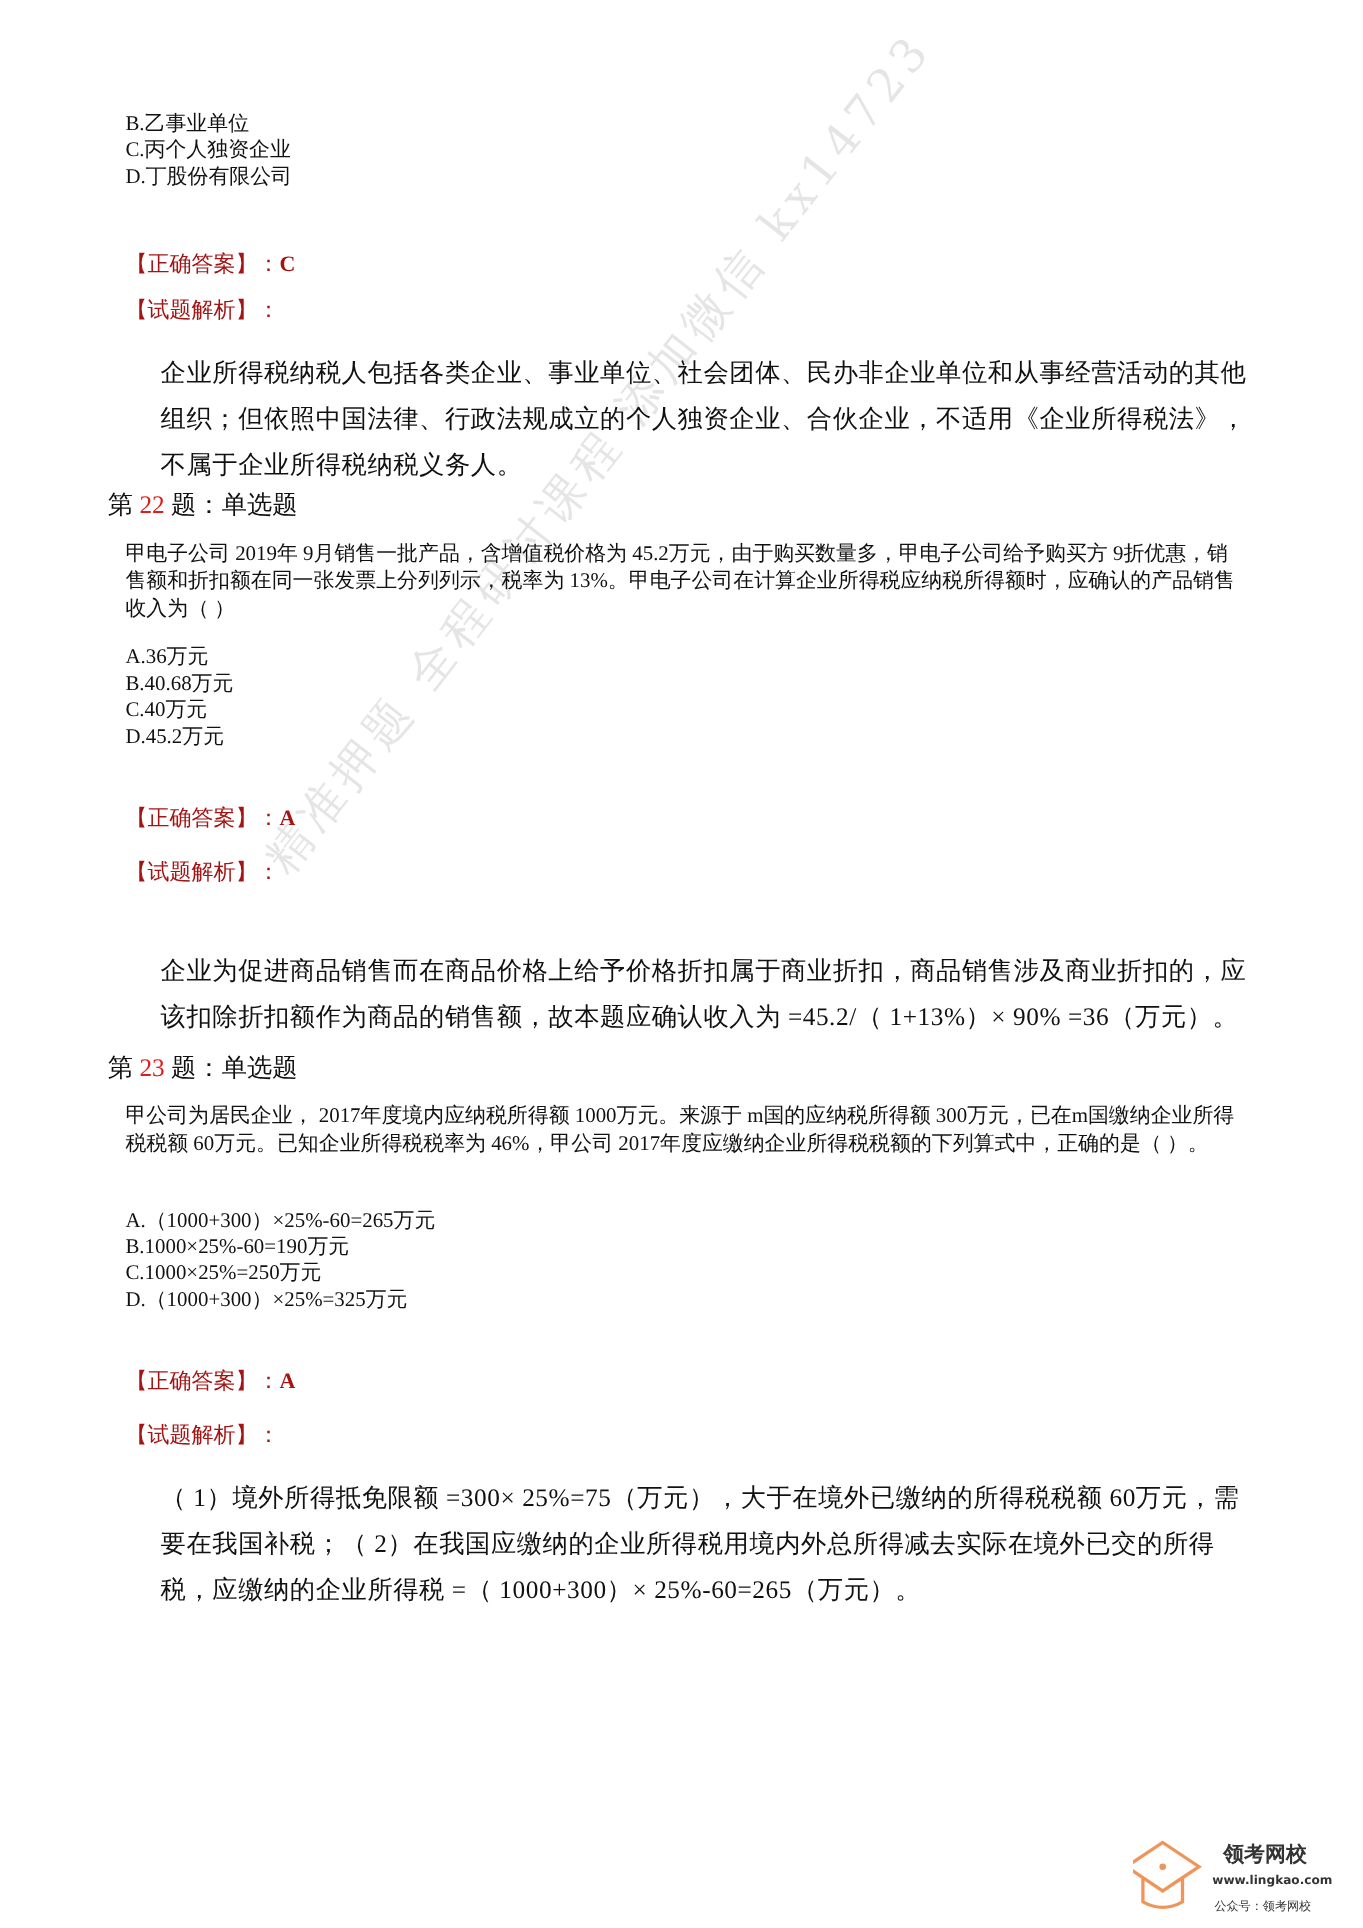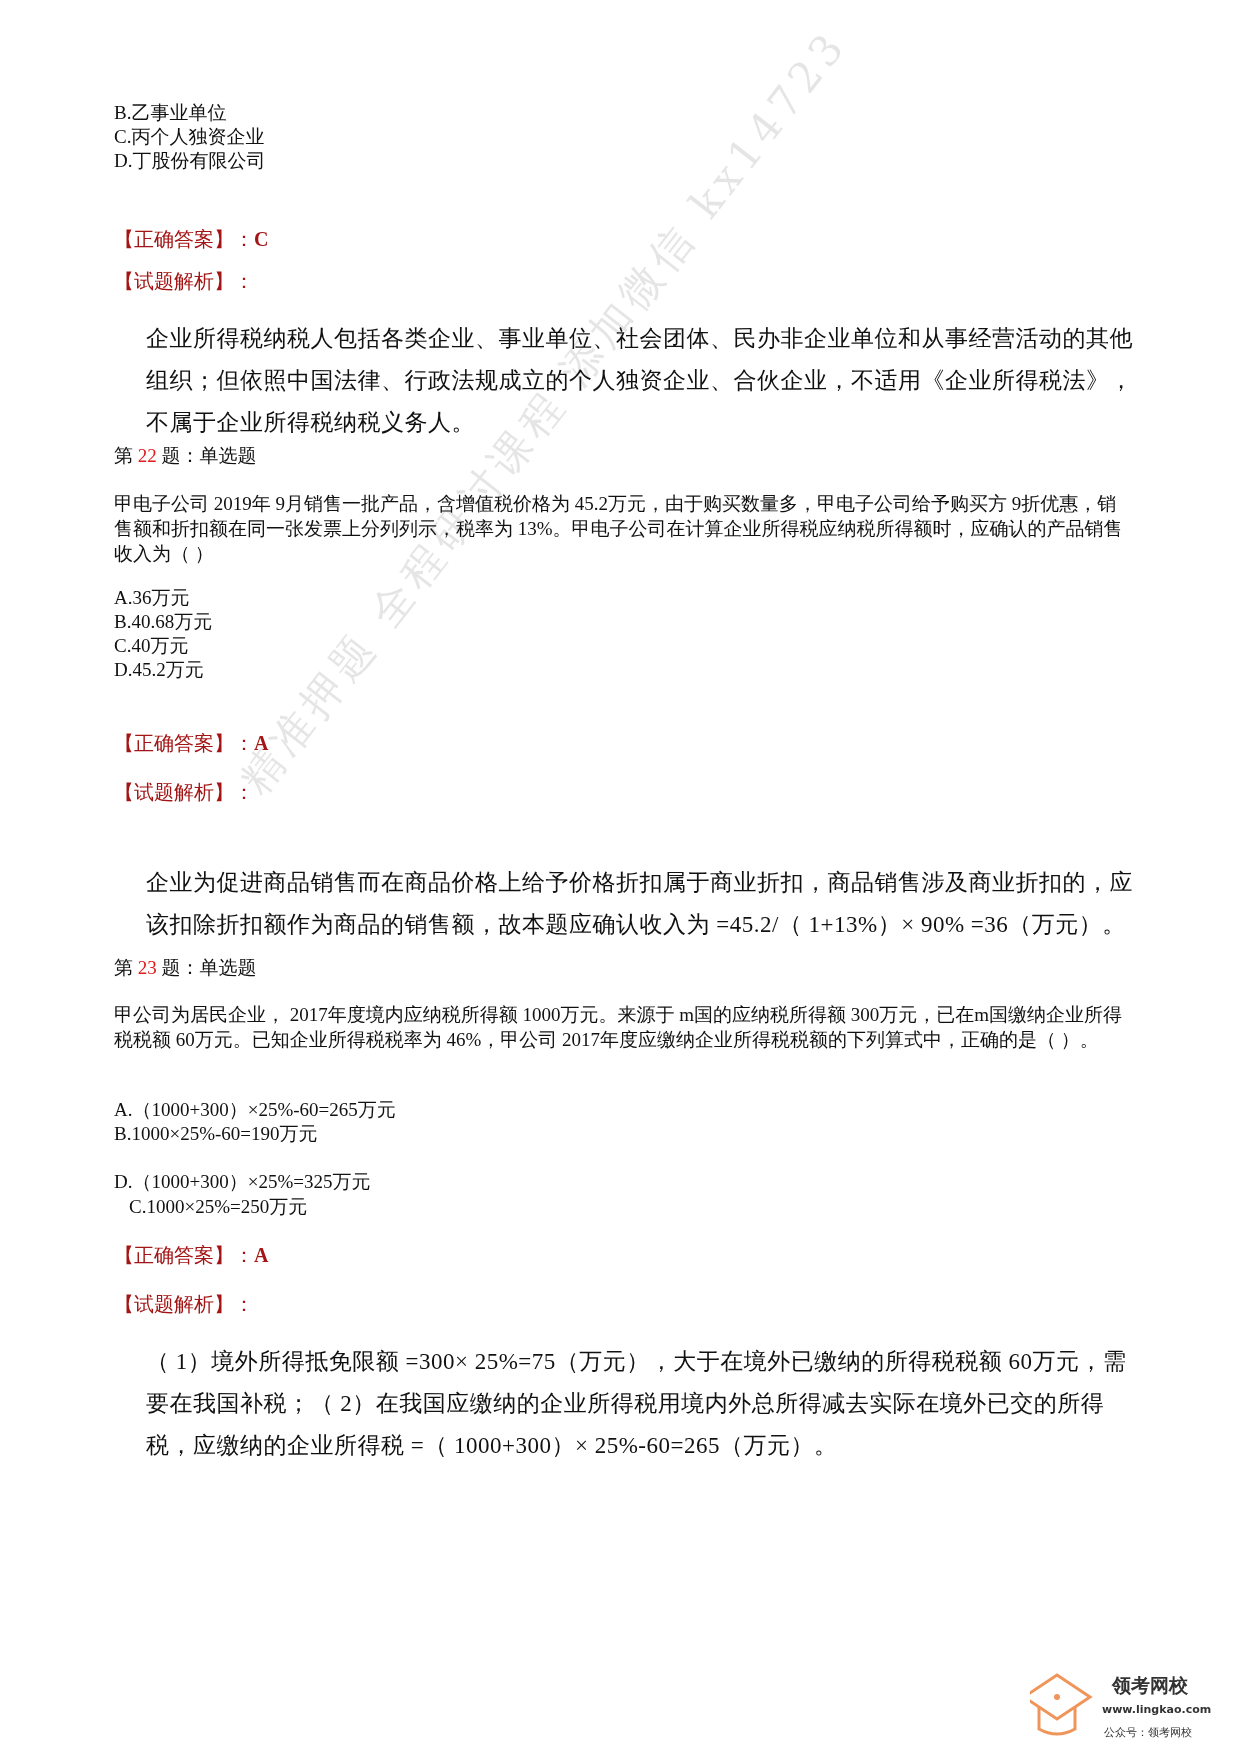--- a/index.html
+++ b/index.html
@@ -2,21 +2,21 @@
 <html><head>
 <meta charset="utf-8">
 <style>
   html, body { margin: 0; padding: 0; background: #ffffff; }
   body { width: 1239px; height: 1753px; position: relative; overflow: hidden;
          font-family: "Liberation Serif", "DejaVu Serif", serif; color: #111; }
   .abs { position: absolute; }
   .opt { font-size: 19px; line-height: 25px; left: 114px; white-space: nowrap; }
   .label { font-size: 20px; color: #a31515; left: 114px; white-space: nowrap; }
   .label b { font-weight: bold; }
-  .qhead { font-size: 19px; left: 114px; white-space: nowrap; }
+  .qhead { font-size: 23px; left: 98px; white-space: nowrap; }
   .qhead .num { color: #e01b1b; }
   .para { font-size: 19px; line-height: 25px; left: 114px; width: 1020px; }
   .expl { font-size: 23px; line-height: 42px; left: 146px; width: 990px; letter-spacing: 0.5px; }
   .watermark { position: absolute; left: 250px; top: 760px; font-size: 42px; color: rgba(0,0,0,0.10);
                transform: rotate(-52deg); transform-origin: left center; white-space: nowrap;
                font-family: "DejaVu Serif", serif; letter-spacing: 6px; pointer-events: none; }
   .logo { position: absolute; left: 1030px; top: 1655px; width: 205px; height: 95px; text-align: right; }
   .logo-title { position: absolute; left: 82px; top: 18px; font-size: 19px; font-weight: bold; color: #333;
                 font-family: "DejaVu Sans", sans-serif; white-space: nowrap; }
   .logo-url { position: absolute; left: 72px; top: 48px; font-size: 11px; font-weight: bold; color: #333;
@@ -57,21 +57,21 @@
 <div class="abs expl" style="top:862px;">企业为促进商品销售而在商品价格上给予价格折扣属于商业折扣，商品销售涉及商业折扣的，应该扣除折扣额作为商品的销售额，故本题应确认收入为 =45.2/（ 1+13%）× 90% =36（万元）。</div>
 
 <div class="abs qhead" style="top:955px;">
   <span>第</span>
   <span class="num">23</span>
   <span>题：单选题</span>
 </div>
 <div class="abs para" style="top:1002px;">甲公司为居民企业， 2017年度境内应纳税所得额 1000万元。来源于 m国的应纳税所得额 300万元，已在m国缴纳企业所得税税额 60万元。已知企业所得税税率为 46%，甲公司 2017年度应缴纳企业所得税税额的下列算式中，正确的是（ ）。</div>
 <div class="abs opt" style="top:1097px;">A.（1000+300）×25%-60=265万元</div>
 <div class="abs opt" style="top:1121px;">B.1000×25%-60=190万元</div>
-<div class="abs opt" style="top:1194px;margin-left:15px;">C.1000×25%=250万元</div>
+<div class="abs opt" style="top:1145px;">C.1000×25%=250万元</div>
 <div class="abs opt" style="top:1169px;">D.（1000+300）×25%=325万元</div>
 
 <div class="abs label" style="top:1242px;">
   <span>【正确答案】：</span><b>A</b>
 </div>
 <div class="abs label" style="top:1291px;">【试题解析】：</div>
 <div class="abs expl" style="top:1341px;">（ 1）境外所得抵免限额 =300× 25%=75（万元），大于在境外已缴纳的所得税税额 60万元，需要在我国补税；（ 2）在我国应缴纳的企业所得税用境内外总所得减去实际在境外已交的所得税，应缴纳的企业所得税 =（ 1000+300）× 25%-60=265（万元）。</div>
 
 <div class="logo">
   <svg width="64" height="70" viewBox="0 0 64 70" style="position:absolute;left:0;top:14px;">

